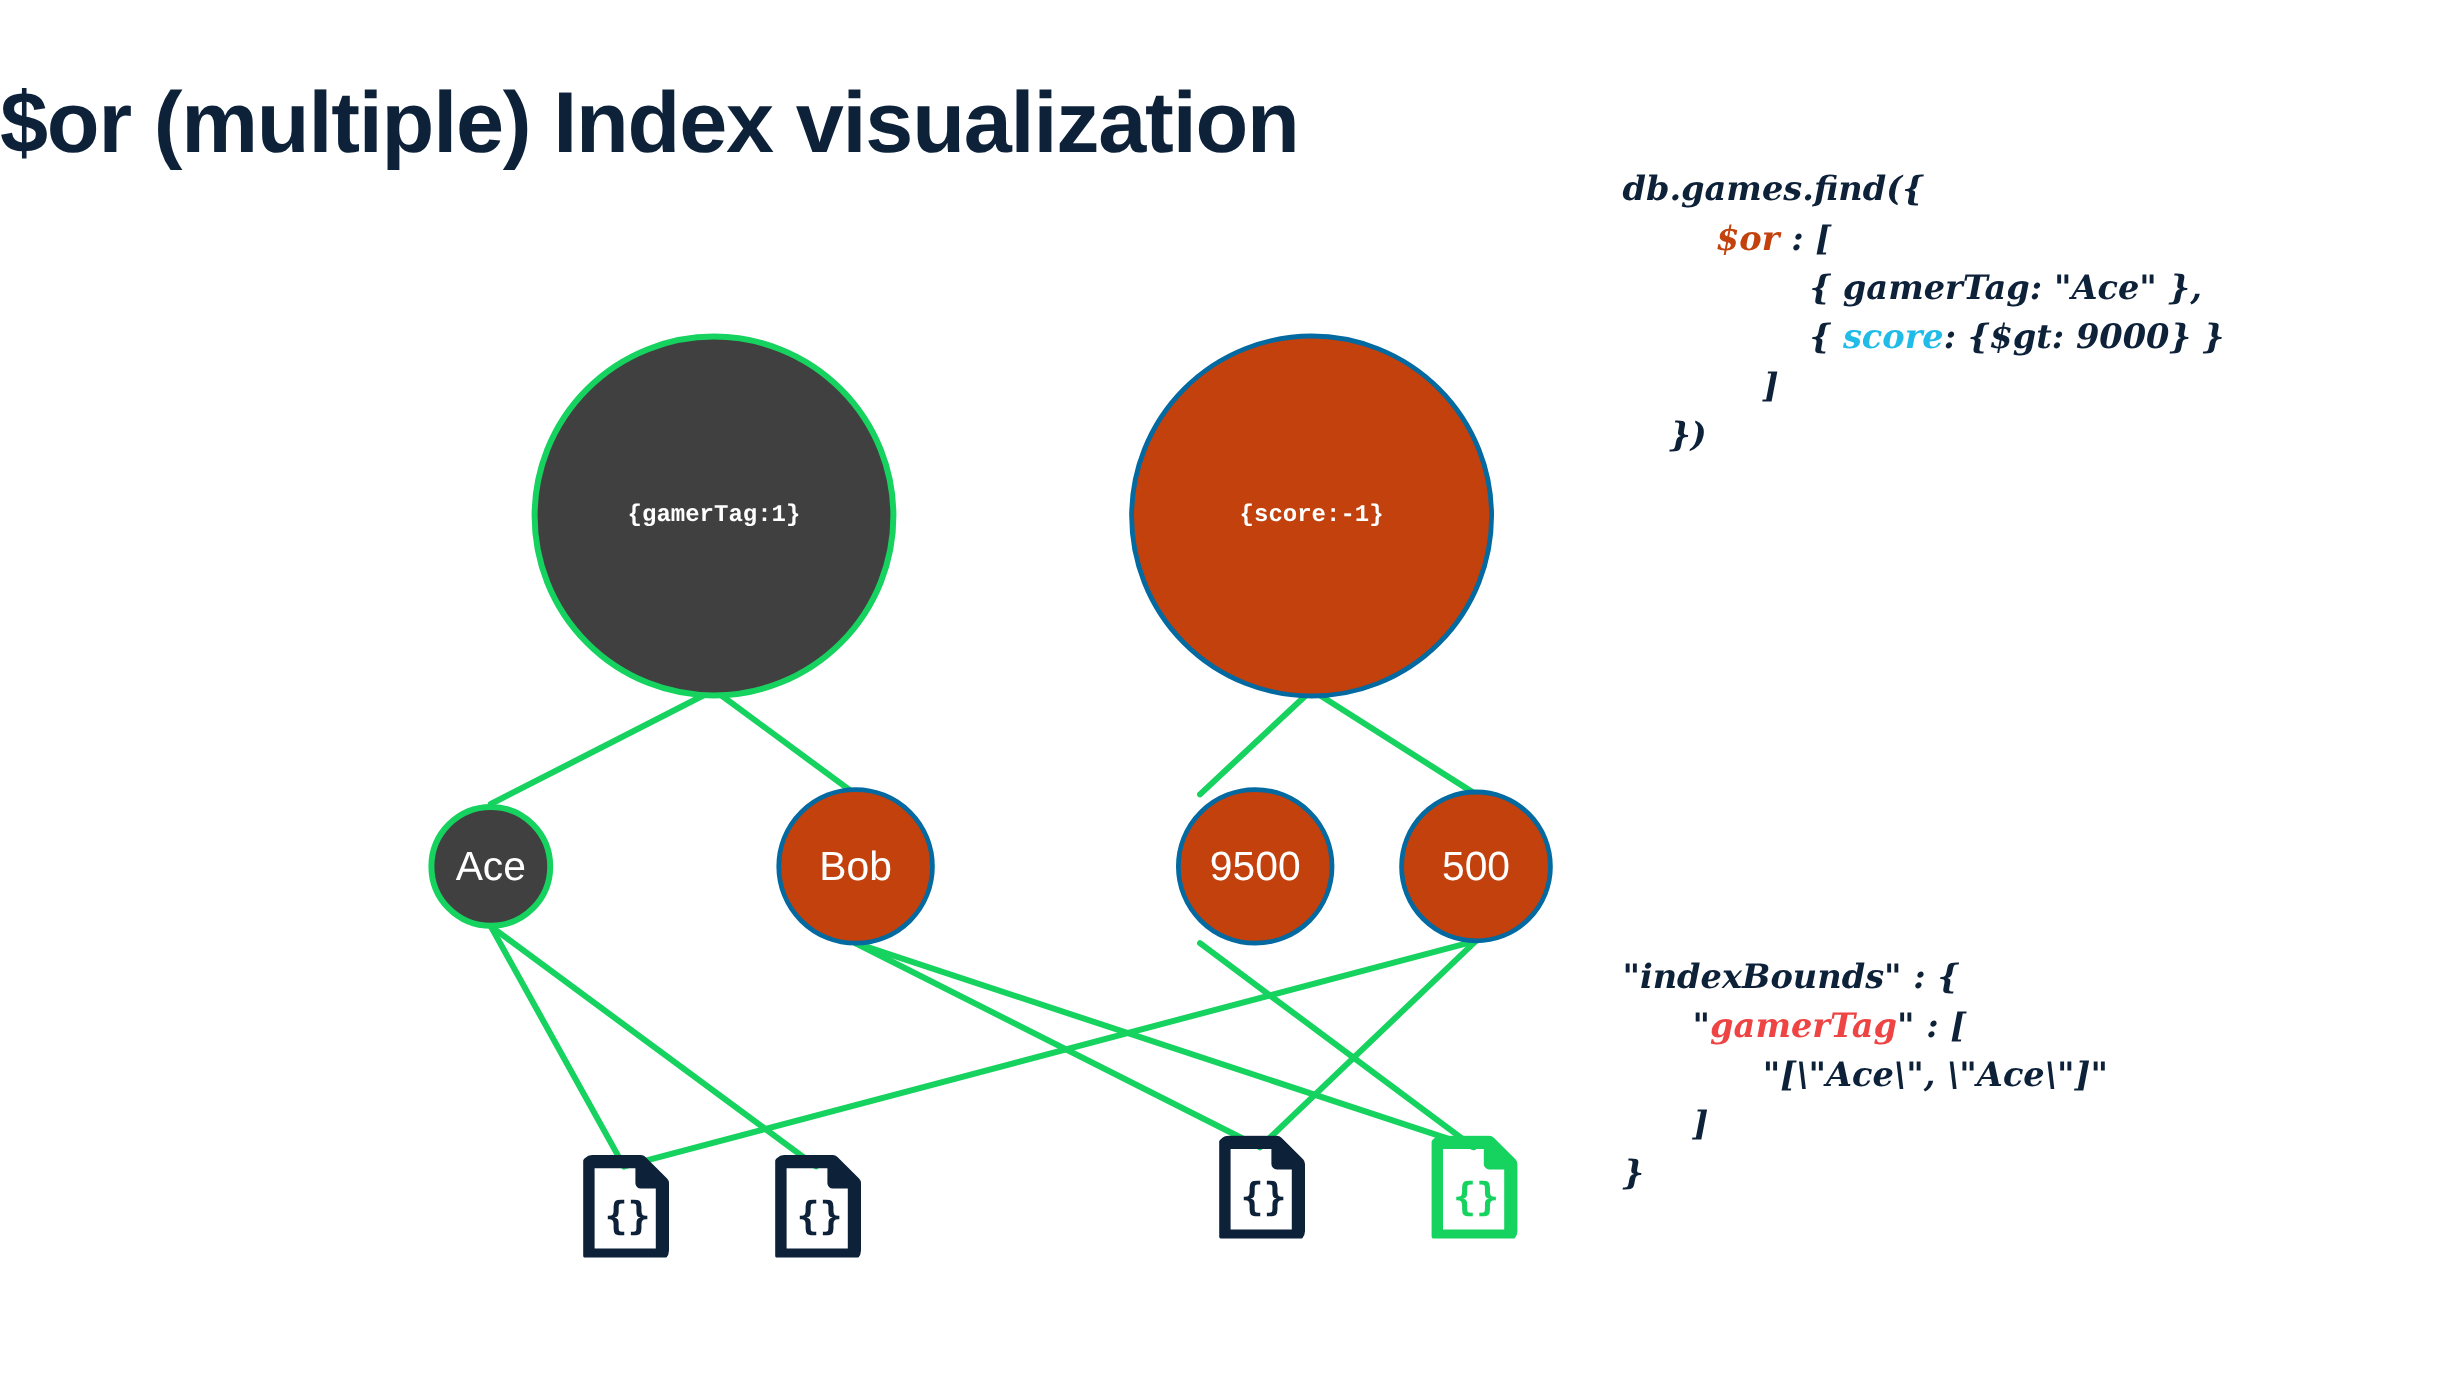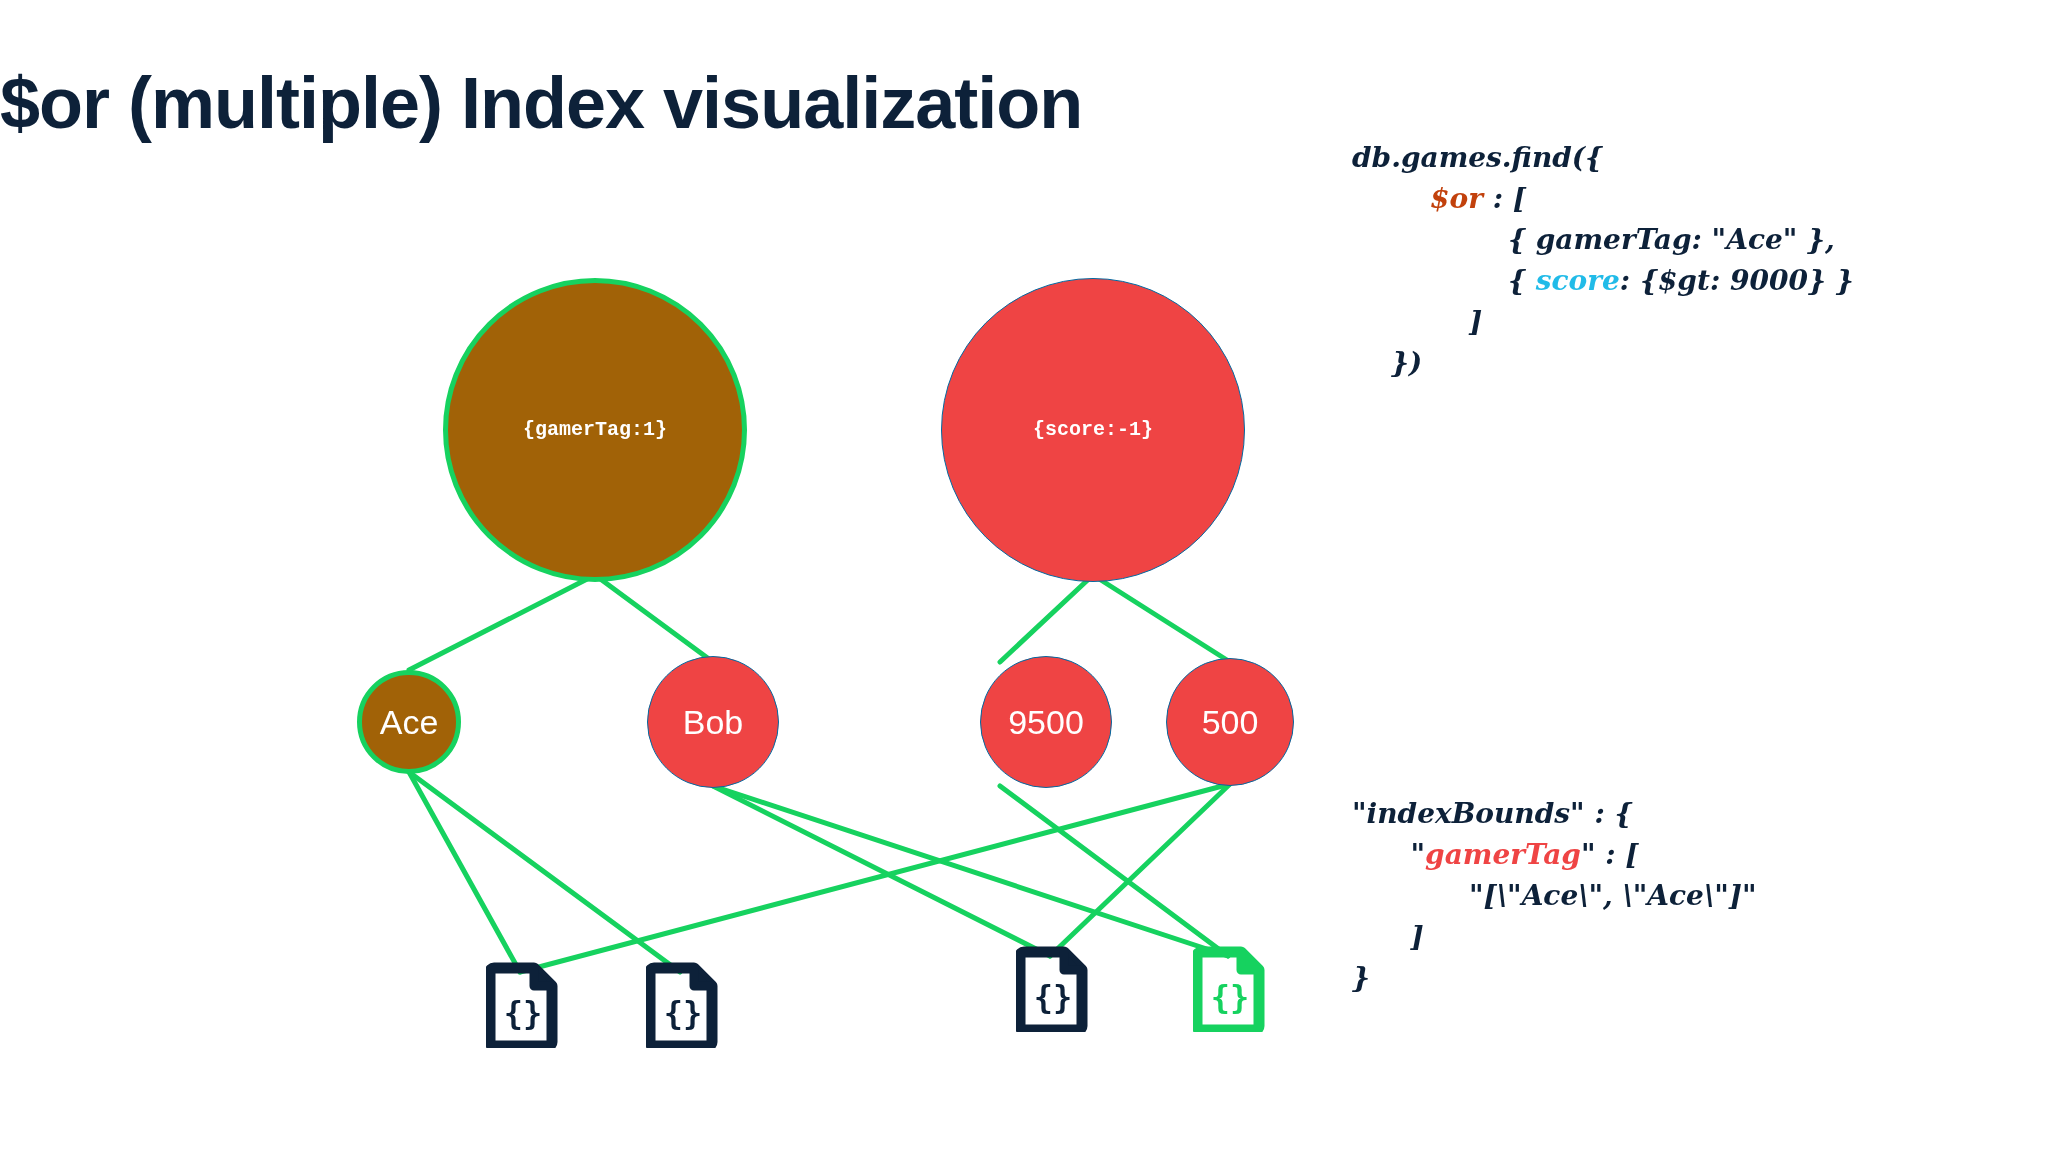--- a/index.html
+++ b/index.html
@@ -33,22 +33,22 @@
     position:absolute;
     border-radius:50%;
     display:flex;
     align-items:center;
     justify-content:center;
     box-sizing:border-box;
     color:#ffffff;
     text-align:center;
     line-height:1;
   }
-  .node.dark{background:#a16207;border:5px solid #16d25f;}
-  .node.green{background:#ef4444;border:1px solid #0369a1;}
+  .node.dark{background:#404040;border:5px solid #16d25f;}
+  .node.green{background:#c2410c;border:4px solid #0369a1;}
 
   .root-label{
     font-family:"Liberation Mono","DejaVu Sans Mono",monospace;
     font-size:20px;
     font-weight:bold;
     letter-spacing:0px;
   }
   .leaf-label{
     font-family:"Liberation Sans", sans-serif;
     font-size:34px;

